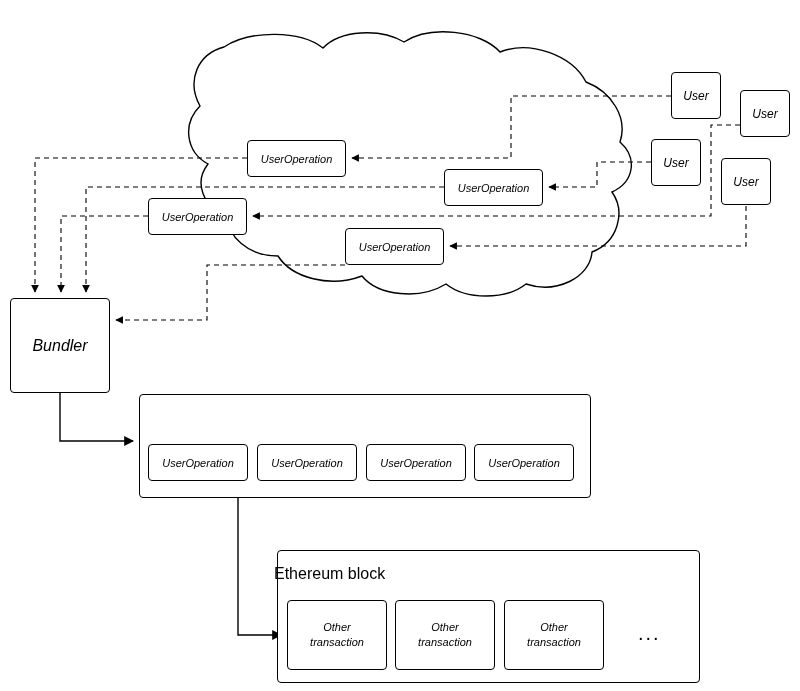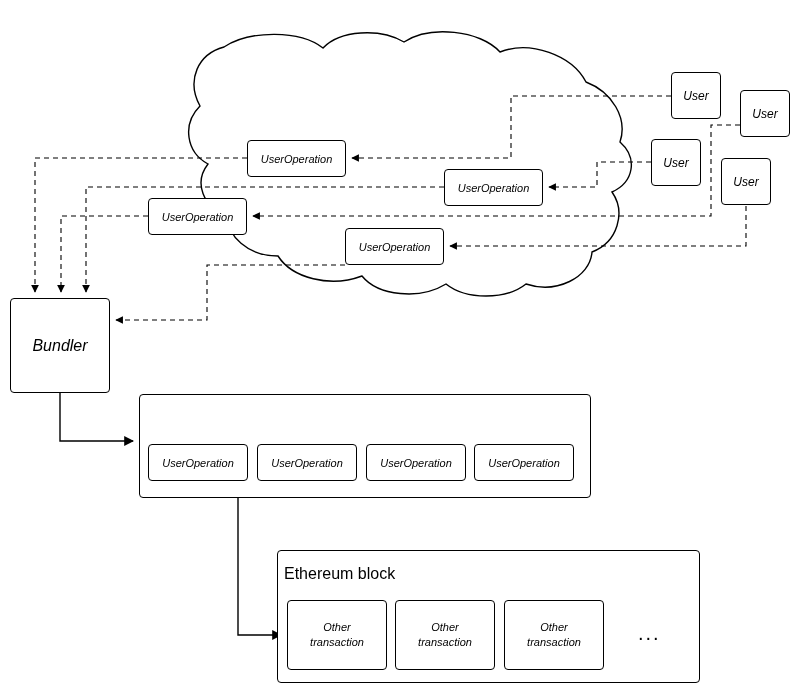--- a/index.html
+++ b/index.html
@@ -188,21 +188,21 @@
   </div>
   <div class="node rrect bundle-op" style="left:366px; top:444px;">
     <span>UserOperation</span>
   </div>
   <div class="node rrect bundle-op" style="left:474px; top:444px;">
     <span>UserOperation</span>
   </div>
 
   <div class="node rrect container-box" style="left:277px; top:550px; width:423px; height:133px;">
   </div>
-  <div class="container-title" style="left:284px; top:565px;">Ethereum block</div>
+  <div class="container-title" style="left:274px; top:565px;">Ethereum block</div>
 
   <div class="node rrect eth-tx" style="left:287px; top:600px;">
     <div>
       <span class="tx-line">Other</span>
       <span class="tx-line">transaction</span>
     </div>
   </div>
 
   <div class="node rrect eth-tx" style="left:395px; top:600px;">
     <div>

